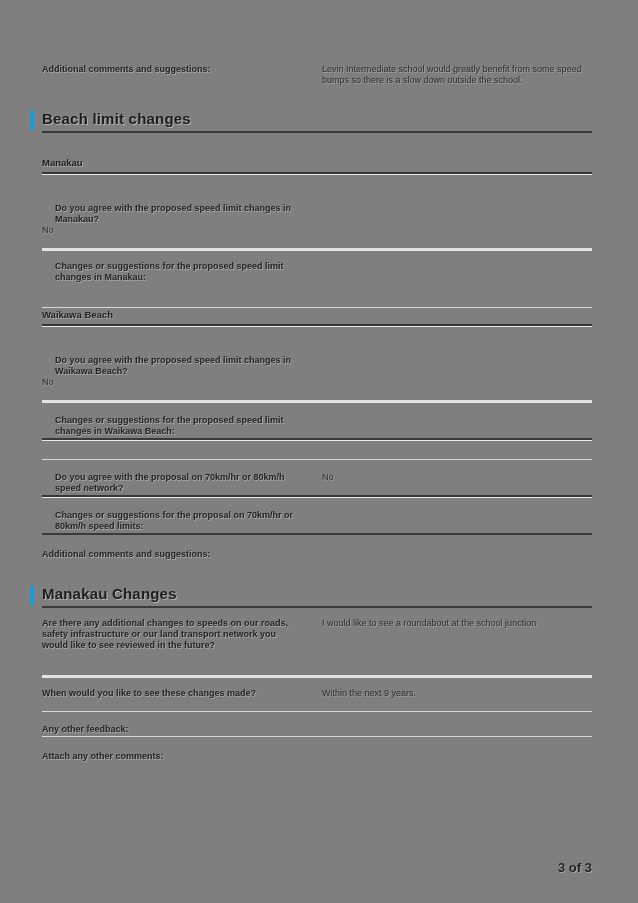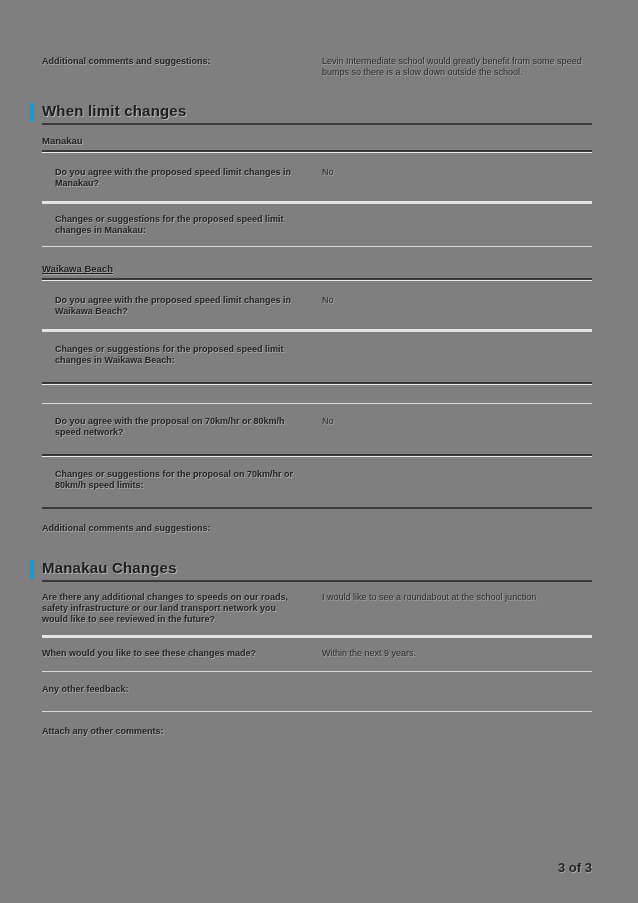--- a/index.html
+++ b/index.html
@@ -12,21 +12,21 @@
     position: relative;
     width: 638px;
     height: 903px;
     background: #7f7f7f;
     overflow: hidden;
     color: #262626;
   }
   .content {
     position: absolute;
     left: 42px;
-    top: 0;
+    top: 8px;
     width: 550px;
   }
   .row {
     display: flex;
     align-items: flex-start;
   }
   .qcol {
     width: 280px;
     box-sizing: border-box;
     padding-right: 20px;
@@ -84,42 +84,42 @@
   .page-number {
     position: absolute;
     right: 46px;
     top: 860px;
     font-size: 13px;
     font-weight: bold;
     color: #242424;
     text-shadow: 0.8px 0.8px 0 rgba(255,255,255,0.3);
   }
   
-  .mt4  { margin-top: 4px; }  .mt8  { margin-top: 16px; text-decoration: underline; }
-  .mt10 { margin-top: 10px; } .mt12 { margin-top: 12px; }
+  .mt4  { margin-top: 4px; }  .mt8  { margin-top: 1px; }
+  .mt10 { margin-top: 24px; } .mt12 { margin-top: 12px; }
   .mt14 { margin-top: 14px; }
   .mt24 { margin-top: 24px; } .mt26 { margin-top: 26px; }
   .mt56 { margin-top: 56px; }
-  .pt10 { padding-top: 10px; } .pt12 { padding-top: 12px; } .pt14 { padding-top: 14px; }
+  .pt10 { padding-top: 10px; } .pt12 { padding-top: 12px; } .pt14 { padding-top: 28px; flex-direction: column; }
   .band { height: 18px; }
 </style>
 </head>
 <body>
 
 <div class="page">
   <div class="content">
 
     <div class="row mt56">
       <div class="qcol">Additional comments and suggestions:</div>
       <div class="acol">Levin Intermediate school would greatly benefit from some speed bumps so there is a slow down outside the school.</div>
     </div>
 
     <div class="section-header mt24">
       <span class="accent-bar"></span>
-      <h2 class="section-title">When limit changes</h2>
+      <h2 class="section-title">Beach limit changes</h2>
     </div>
     <div class="hr-dark mt4"></div>
 
     <div class="subheading mt10">Manakau</div>
     <div class="hr-dark-emboss mt4"></div>
 
     <div class="row indent pt14">
       <div class="qcol">Do you agree with the proposed speed limit changes in Manakau?</div>
       <div class="acol">No</div>
     </div>

